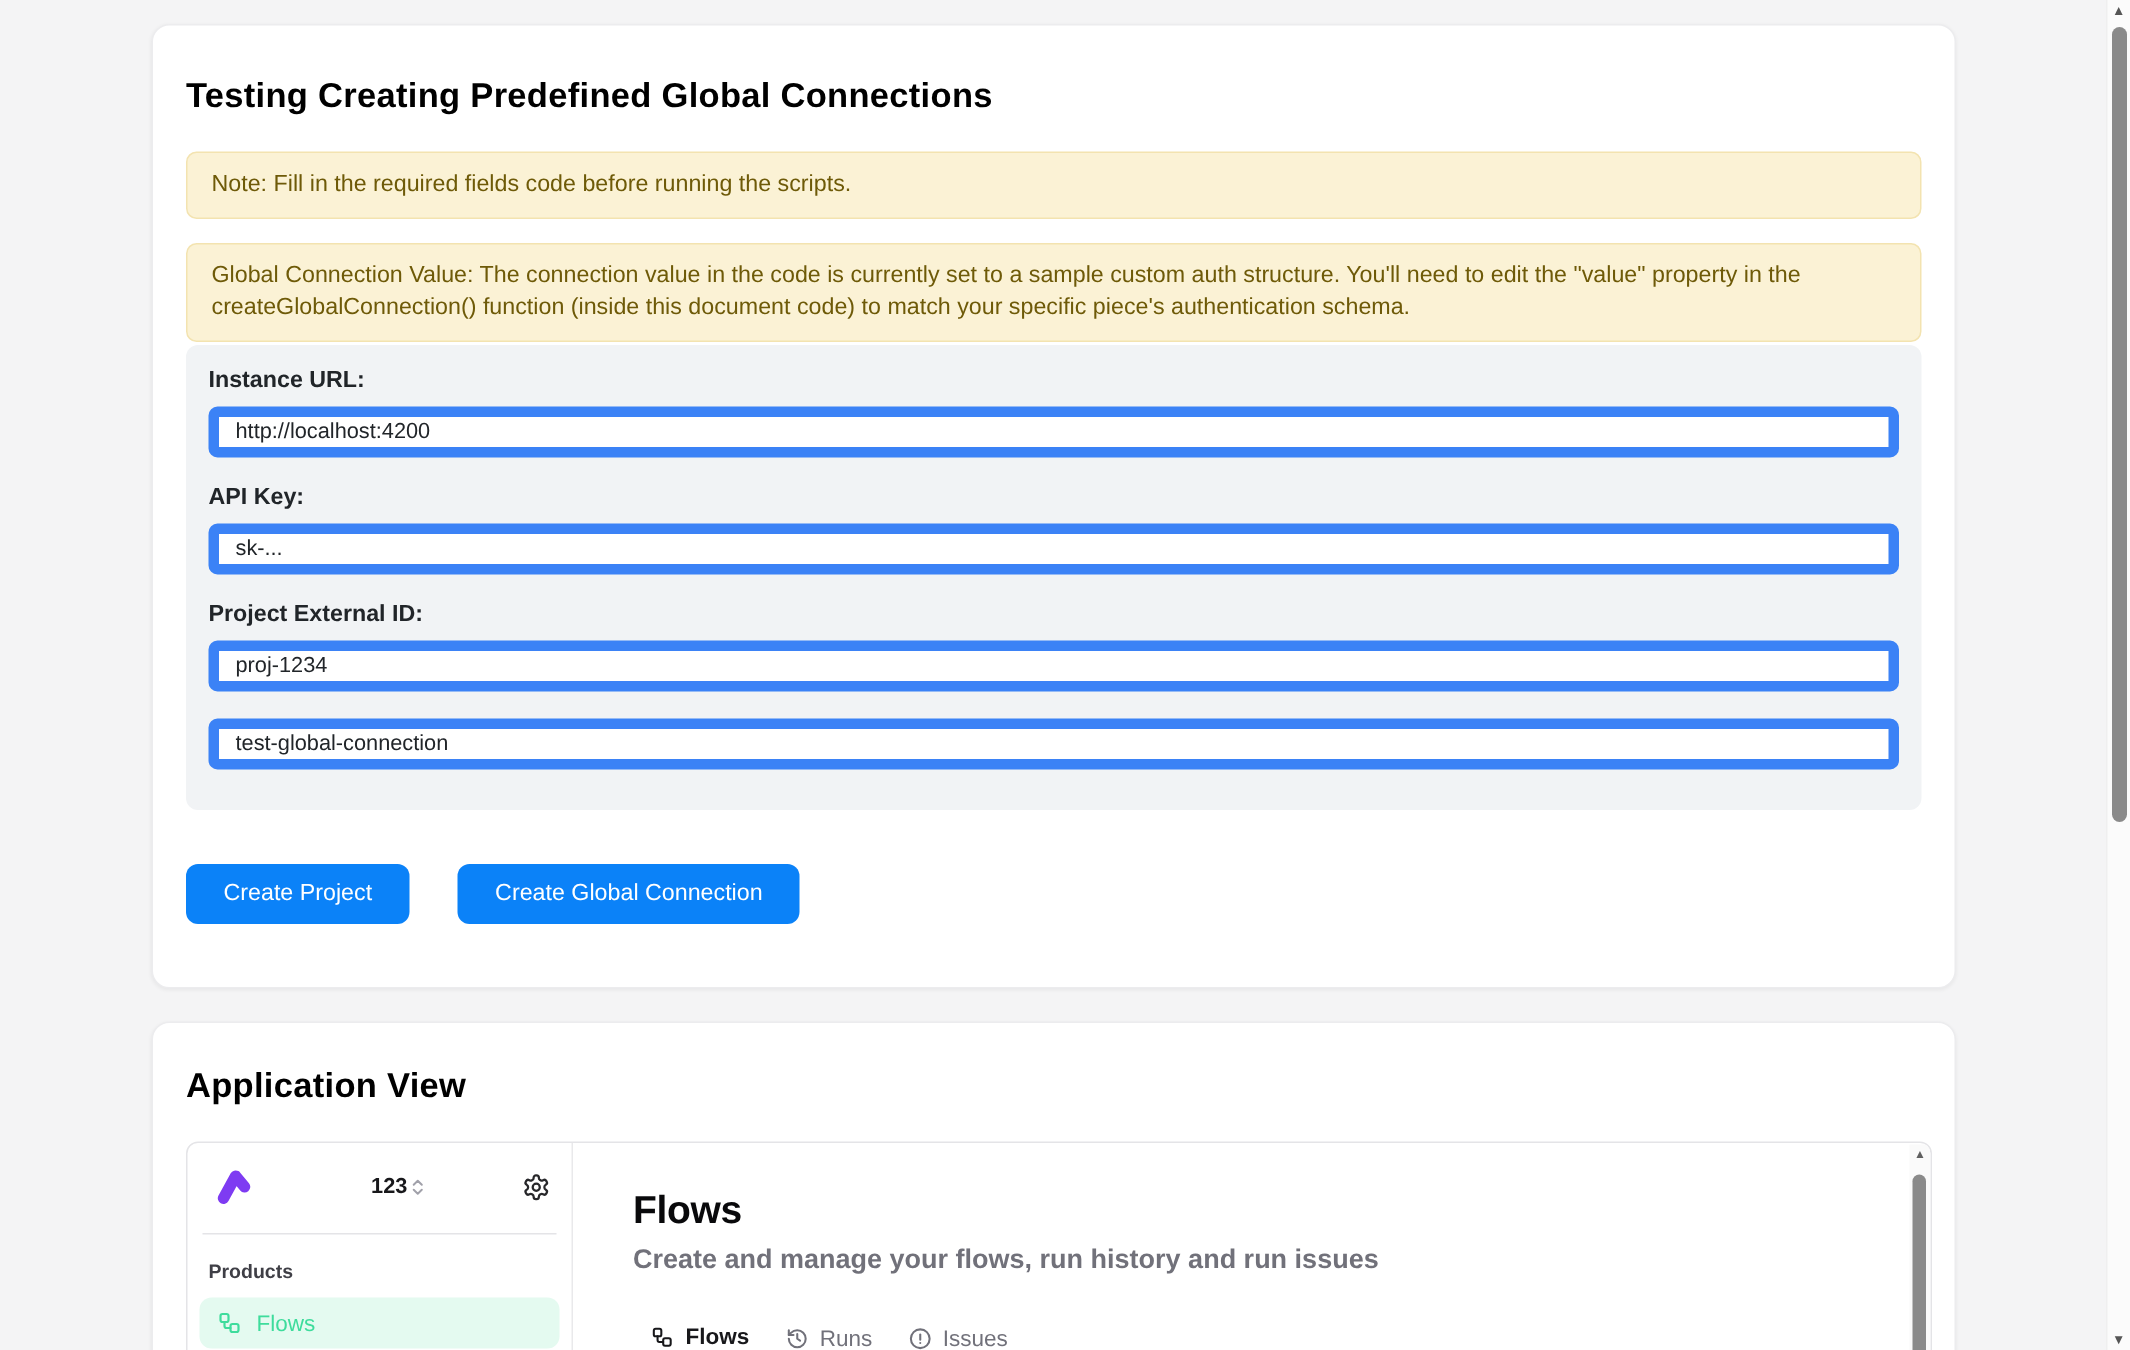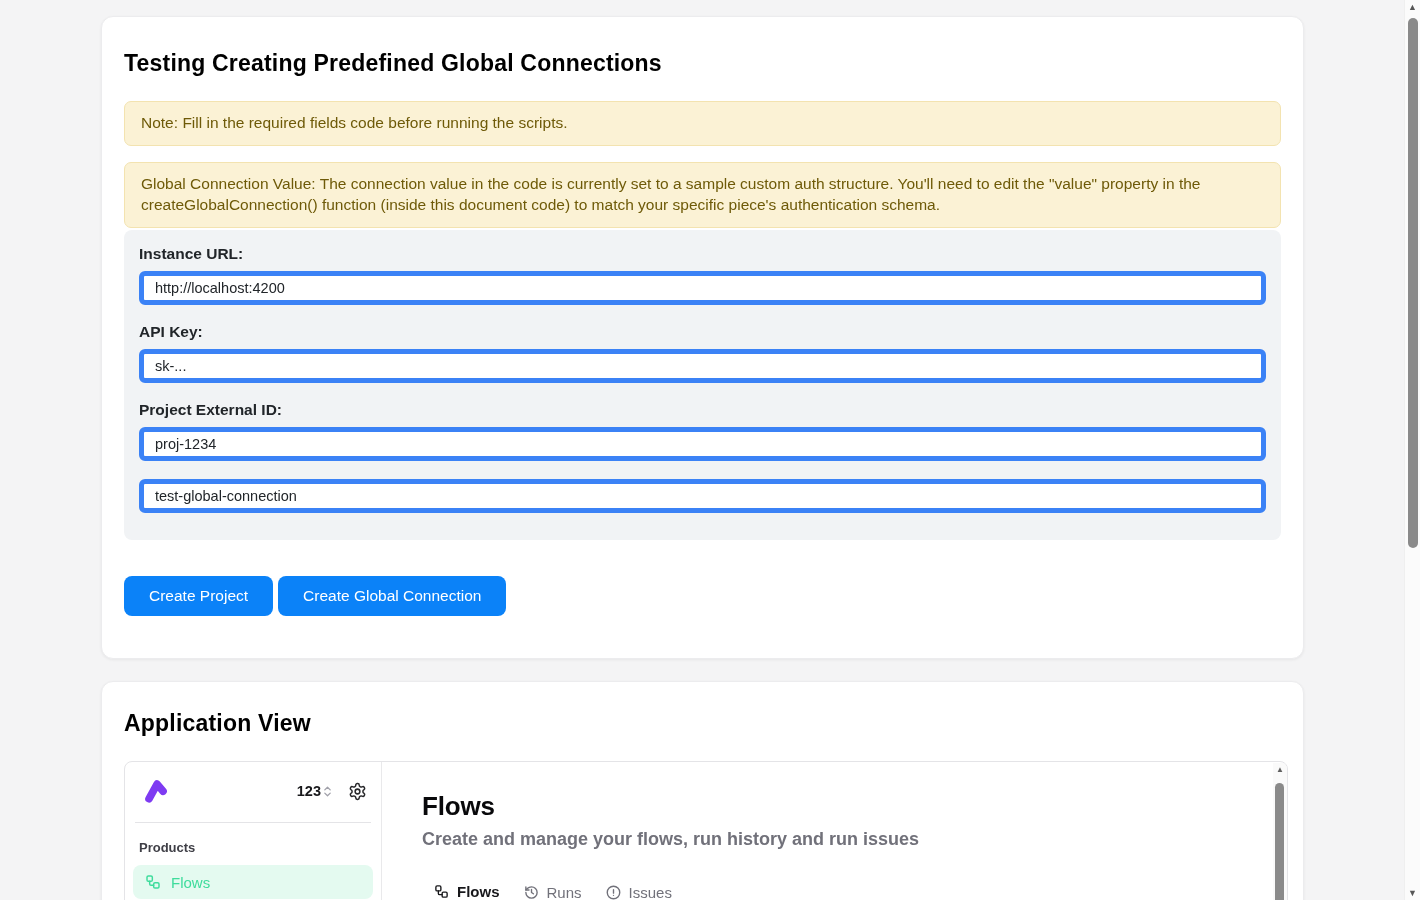--- a/index.html
+++ b/index.html
@@ -53,31 +53,31 @@
     font-size: 15.5px;
     font-weight: 700;
     color: #212529;
     margin-bottom: 8px;
   }
   .text-input {
     display: block;
     width: 100%;
     height: 34px;
     background: #ffffff;
-    border: 5px solid #3b82f6;
+    border: 7px solid #3b82f6;
     border-radius: 6px;
     padding: 0 11px;
     font-family: "Liberation Sans", sans-serif;
     font-size: 14.5px;
     color: #212529;
     margin-bottom: 18px;
   }
   .text-input:last-child { margin-bottom: 0; }
 
-  .btn-row { margin-top: 36px; display: flex; gap: 5px; }
+  .btn-row { margin-top: 36px; display: flex; gap: 32px; }
   .btn {
     background: #0b82f8;
     color: #ffffff;
     border: none;
     border-radius: 8px;
     height: 40px;
     padding: 0 25px;
     font-family: "Liberation Sans", sans-serif;
     font-size: 15.5px;
     cursor: pointer;
@@ -103,21 +103,21 @@
   .sb-header {
     display: flex;
     align-items: center;
     padding: 0 6px 0 11px;
     height: 30px;
   }
   .sb-project {
     flex: 1;
     display: flex;
     align-items: center;
-    justify-content: flex-end;
+    justify-content: center;
     margin-left: 28px;
     padding-right: 14px;
     cursor: pointer;
   }
   .sb-project-name { font-size: 14.5px; font-weight: 700; color: #18181b; }
   .sb-divider { border-top: 1px solid #e4e4e7; margin: 16px 2px 0 2px; }
   .sb-section {
     font-size: 13px;
     font-weight: 600;
     color: #3f3f46;

